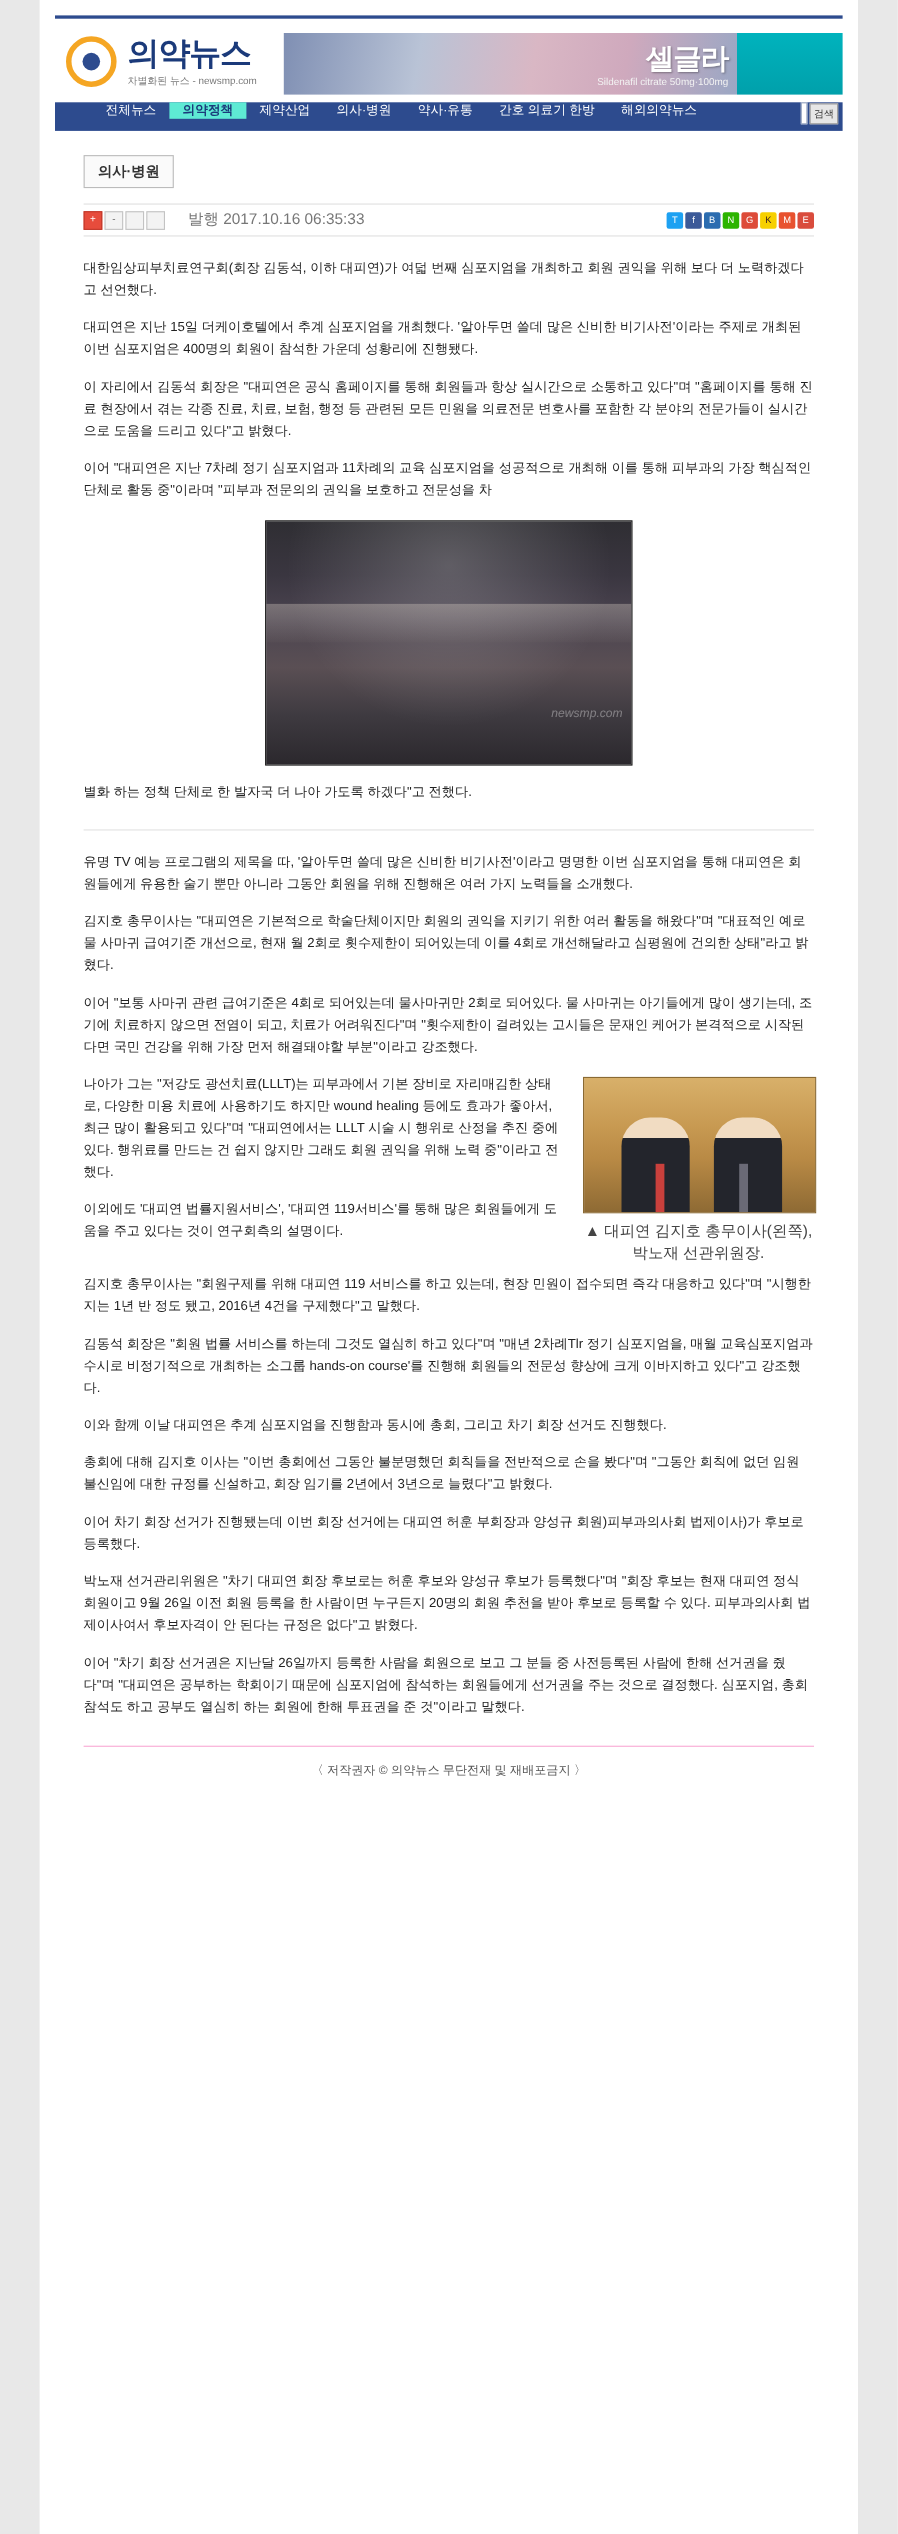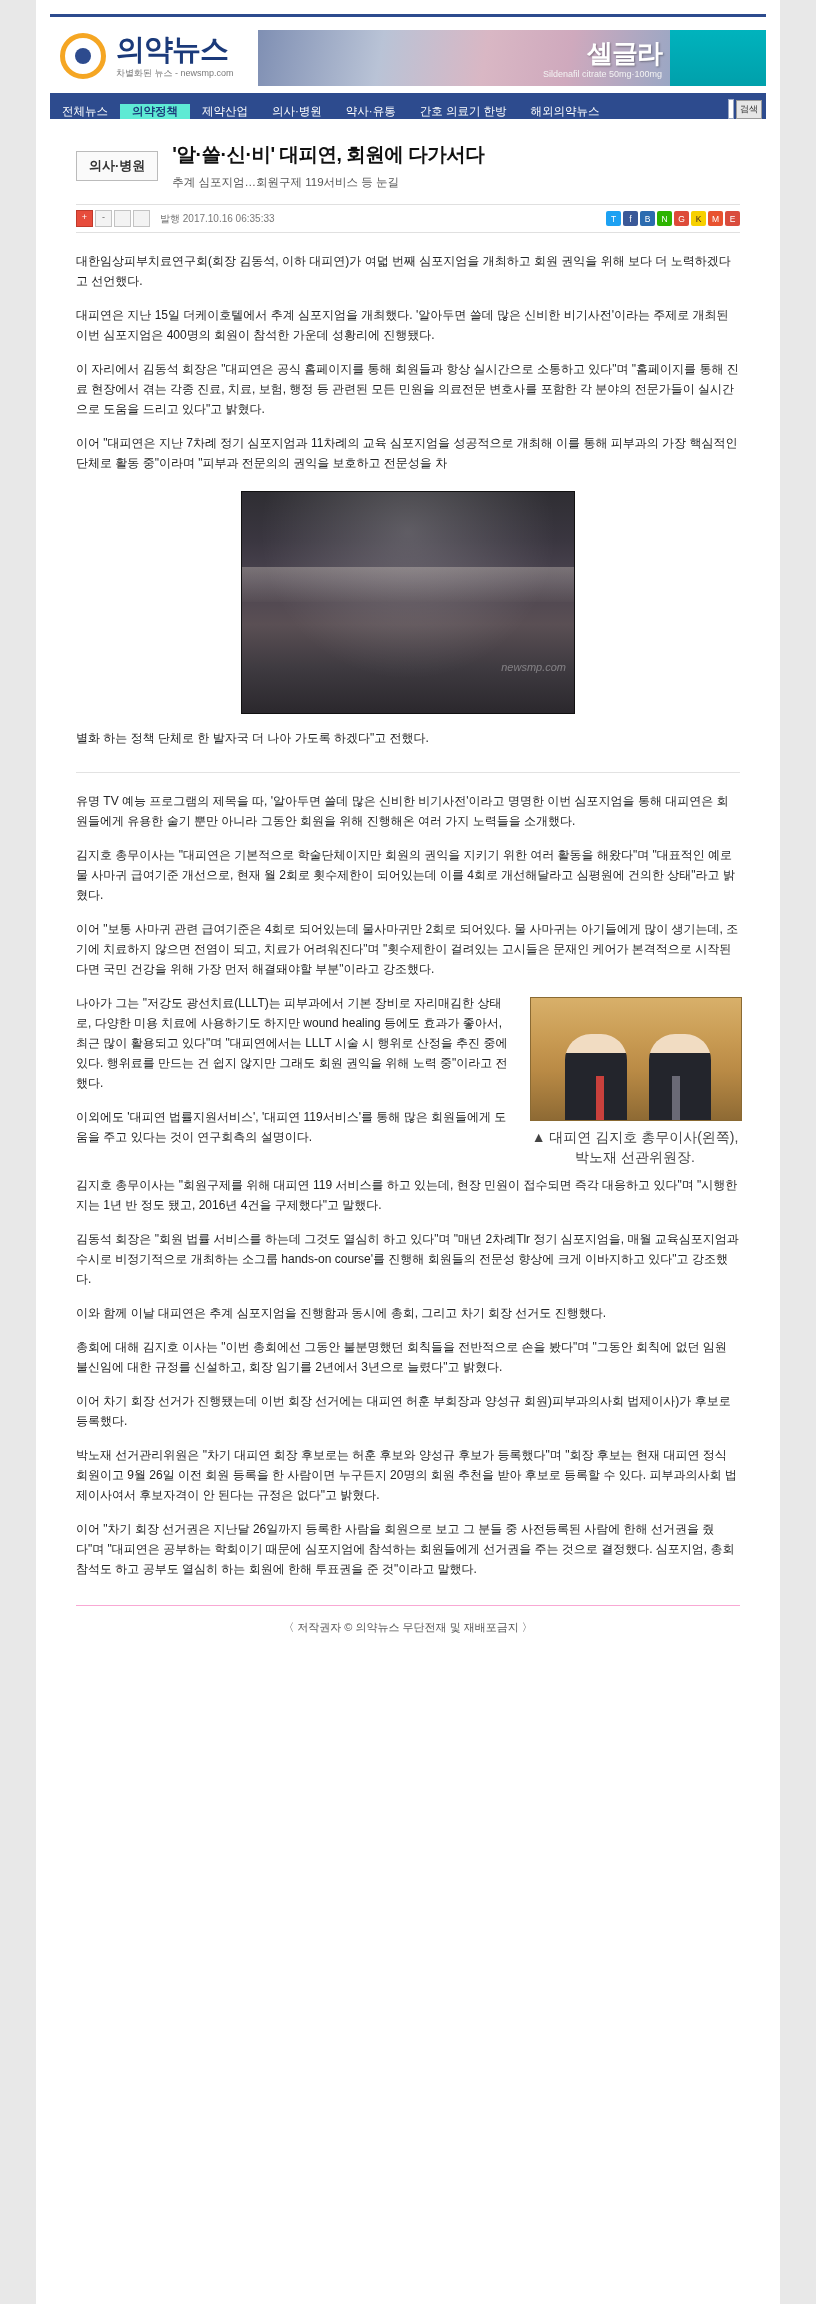--- a/index.html
+++ b/index.html
@@ -13,39 +13,39 @@
   .logo-mark:after{content:"";position:absolute;left:50%;top:50%;width:16px;height:16px;background:#2d4b8e;border-radius:50%;transform:translate(-50%,-50%);}
   .logo-text{line-height:1;}
   .logo-title{font-size:29px;font-weight:bold;color:#1b3a7a;letter-spacing:-1px;}
   .logo-sub{font-size:9px;color:#7a7a7a;margin-top:5px;letter-spacing:0px;}
   .banner{flex:1;margin-left:16px;height:56px;display:flex;}
   .banner-left{flex:1;background:linear-gradient(100deg,#7f8fb3 0%,#b9c3d6 30%,#d9b7c4 55%,#cfa9bd 75%,#9aa7c4 100%);position:relative;overflow:hidden;}
   .banner-left .bl-txt{position:absolute;right:8px;top:6px;color:#ffffff;font-size:26px;font-weight:bold;text-shadow:1px 1px 2px rgba(0,0,0,.35);letter-spacing:-1px;text-align:center;}
   .banner-left .bl-sub{position:absolute;right:8px;bottom:7px;color:#f3f3f3;font-size:9px;}
   .banner-right{width:96px;background:linear-gradient(180deg,#00b3bd,#00a0ab);}
   
-  .nav{display:flex;align-items:flex-end;background:#2d4b8e;height:26px;margin-top:4px;}
+  .nav{display:flex;align-items:flex-start;background:#2d4b8e;height:26px;margin-top:4px;padding-left:34px;}
   .nav-item{color:#ffffff;font-size:11.5px;padding:0 12px;display:flex;align-items:center;white-space:nowrap;}
   .nav-item.active{background:#5eead4;color:#1b3a7a;font-weight:bold;}
   .nav-spacer{flex:1;}
   .nav-search{display:flex;align-items:center;padding-right:4px;}
   .nav-search input{width:0;height:16px;border:1px solid #9aa8c4;font-size:10px;}
   .nav-search .srch-btn{width:24px;height:17px;background:#e6e6e6;border:1px solid #9b9b9b;font-size:9px;color:#333;display:flex;align-items:center;justify-content:center;margin-left:2px;}
   
   .article{padding:0 26px;box-sizing:border-box;}
   .cat-row{display:flex;align-items:center;margin-top:22px;}
   .cat-badge{border:1px solid #bbb;padding:5px 12px;font-size:13px;font-weight:bold;color:#333;background:#fafafa;}
   .headline-box{margin-left:14px;}
   .headline{font-size:19.5px;font-weight:bold;color:#111;letter-spacing:-0.5px;}
   .subhead{font-size:11.5px;color:#555;margin-top:7px;}
   .meta-bar{display:flex;align-items:center;margin-top:14px;border-top:1px solid #e0e0e0;border-bottom:1px solid #e0e0e0;padding:5px 0;}
   .tool-btns{display:flex;gap:2px;}
   .tool-btn{width:15px;height:15px;border:1px solid #c3c3c3;background:#f3f3f3;font-size:9px;line-height:13px;text-align:center;color:#666;}
   .tool-btn.red{background:#e74c3c;color:#fff;border-color:#c0392b;}
-  .pubdate{font-size:10px;color:#777;margin-left:10px;}
+  .pubdate{font-size:14px;color:#777;margin-left:21px;}
   .sns{margin-left:auto;display:flex;gap:2px;}
   .sns span{width:15px;height:15px;border-radius:2px;font-size:8.5px;color:#fff;display:flex;align-items:center;justify-content:center;}
   .body{font-size:12px;line-height:20px;color:#222;}
   .body p{margin:0 0 14px 0;}
   .lead{margin-top:18px;}
   .figure{margin:18px 0 14px 0;text-align:center;}
   .photo1{width:332px;height:221px;margin:0 auto;background:
       radial-gradient(circle at 50% 18%, rgba(255,255,255,.20), rgba(0,0,0,0) 60%),
       linear-gradient(180deg,#2f2e33 0%,#3a3640 22%,#4b4450 40%,#5a4f54 60%,#3e3a40 80%,#2b282d 100%);
       position:relative;overflow:hidden;border:1px solid #111;}
@@ -101,24 +101,20 @@
       <div class="nav-search">
         <input type="text" style="">
         <div class="srch-btn">검색</div>
       </div>
     </div>
 
     <div class="article">
 
       <div class="cat-row">
         <div class="cat-badge">의사·병원</div>
-        <div class="headline-box">
-          <div class="headline">'알·쓸·신·비' 대피연, 회원에 다가서다</div>
-          <div class="subhead">추계 심포지엄…회원구제 119서비스 등 눈길</div>
-        </div>
       </div>
 
       <div class="meta-bar">
         <div class="tool-btns">
           <div class="tool-btn red">+</div>
           <div class="tool-btn">-</div>
           <div class="tool-btn"></div>
           <div class="tool-btn"></div>
         </div>
         <div class="pubdate">발행 2017.10.16  06:35:33</div>

